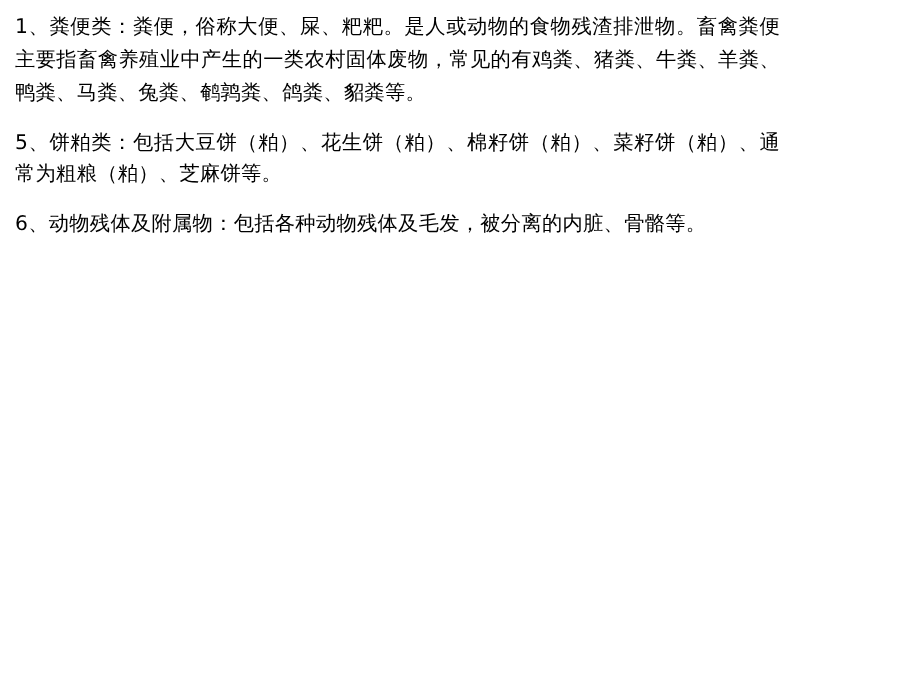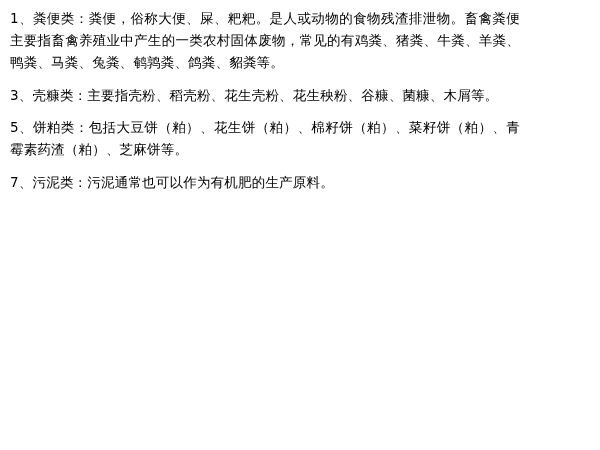--- a/index.html
+++ b/index.html
@@ -41,27 +41,24 @@
 </head>
 <body>
 
 <div class="doc">
 
   <p class="item">
     <span class="num">1、</span><span class="term">粪便类：</span><span>粪便，俗称大便、屎、粑粑。是人或动物的食物残渣排泄物。畜禽粪便主要指畜禽养殖业中产生的一类农村固体废物，常见的有鸡粪、猪粪、牛粪、羊粪、鸭粪、马粪、兔粪、鹌鹑粪、鸽粪、貂粪等。</span>
   </p>
 
 
-  <p class="item">
-    <span class="num">3、</span><span class="term">壳糠类：</span><span>主要指壳粉、稻壳粉、花生壳粉、花生秧粉、谷糠、菌糠、木屑等。</span>
-  </p>
 
 
   <p class="item">
-    <span class="num">5、</span><span class="term">饼粕类：</span><span>包括大豆饼（粕）、花生饼（粕）、棉籽饼（粕）、菜籽饼（粕）、青霉素药渣（粕）、芝麻饼等。</span>
+    <span class="num">5、</span><span class="term">饼粕类：</span><span>包括大豆饼（粕）、花生饼（粕）、棉籽饼（粕）、菜籽饼（粕）、通常为粗粮（粕）、芝麻饼等。</span>
   </p>
 
+  <p class="item">
+    <span class="num">6、</span><span class="term">动物残体及附属物：</span><span>包括各种动物残体及毛发，被分离的内脏、骨骼等。</span>
+  </p>
 
-  <p class="item">
-    <span class="num">7、</span><span class="term">污泥类：</span><span>污泥通常也可以作为有机肥的生产原料。</span>
-  </p>
 
 </div>
 
 </body></html>

